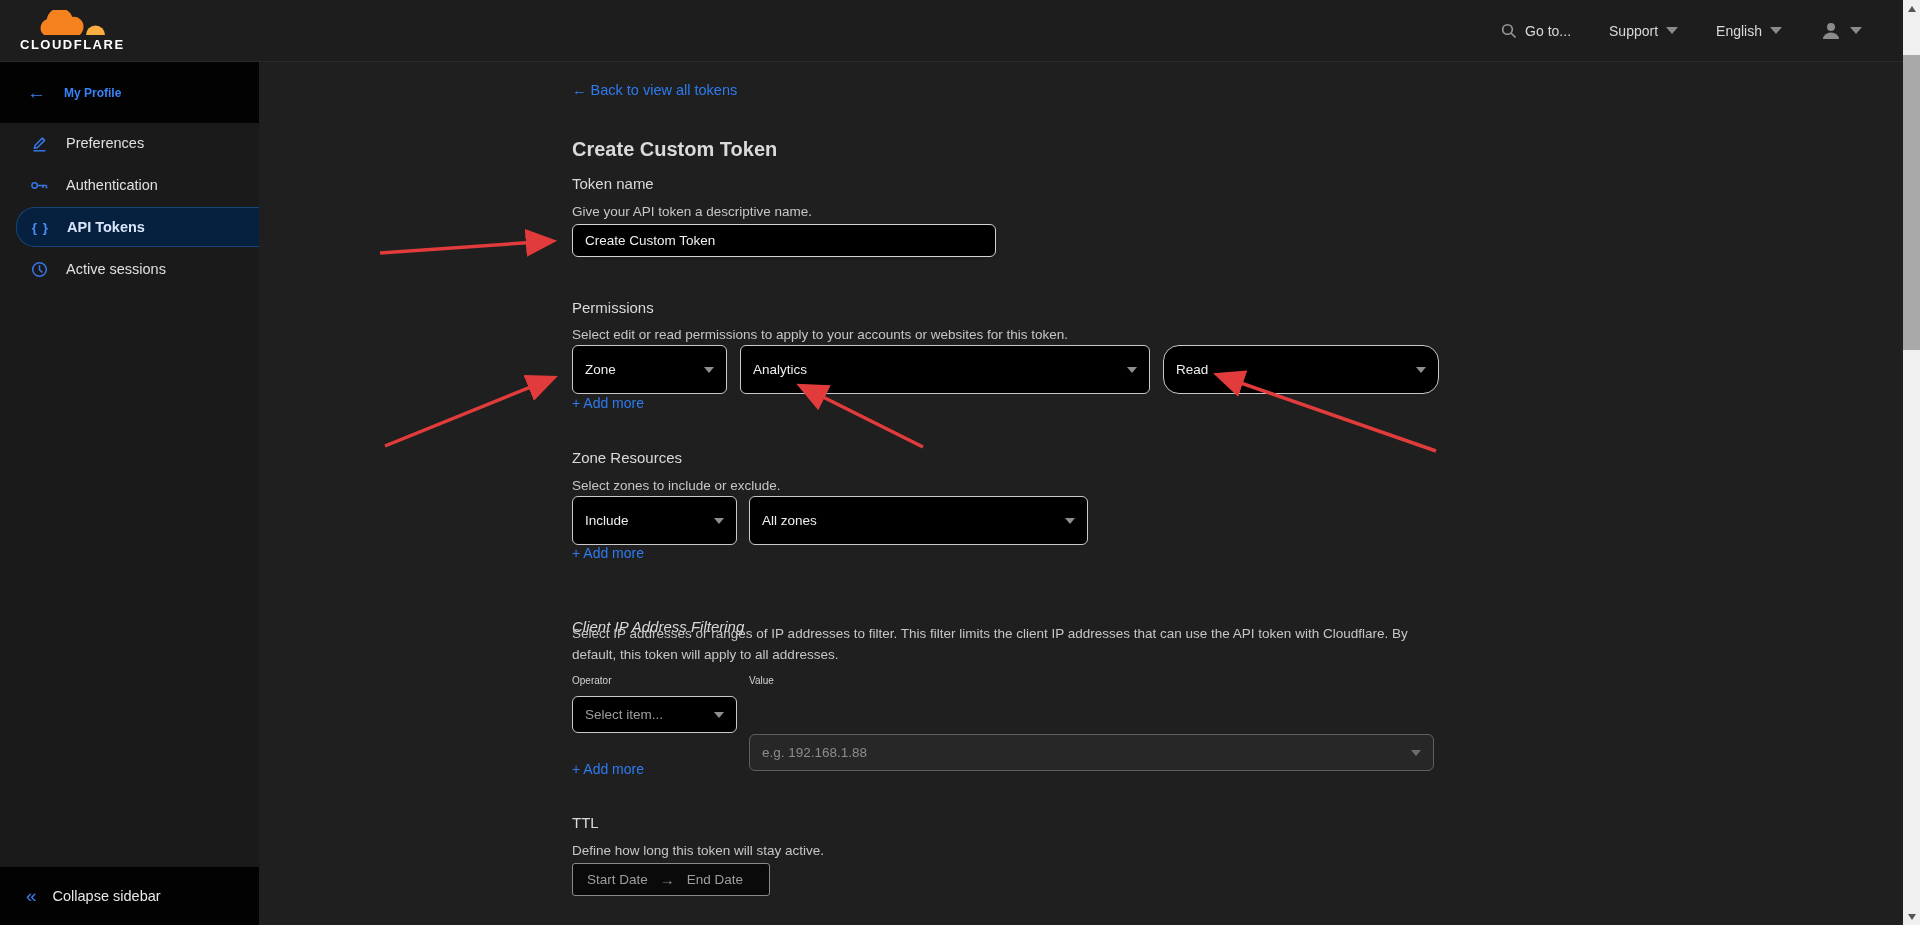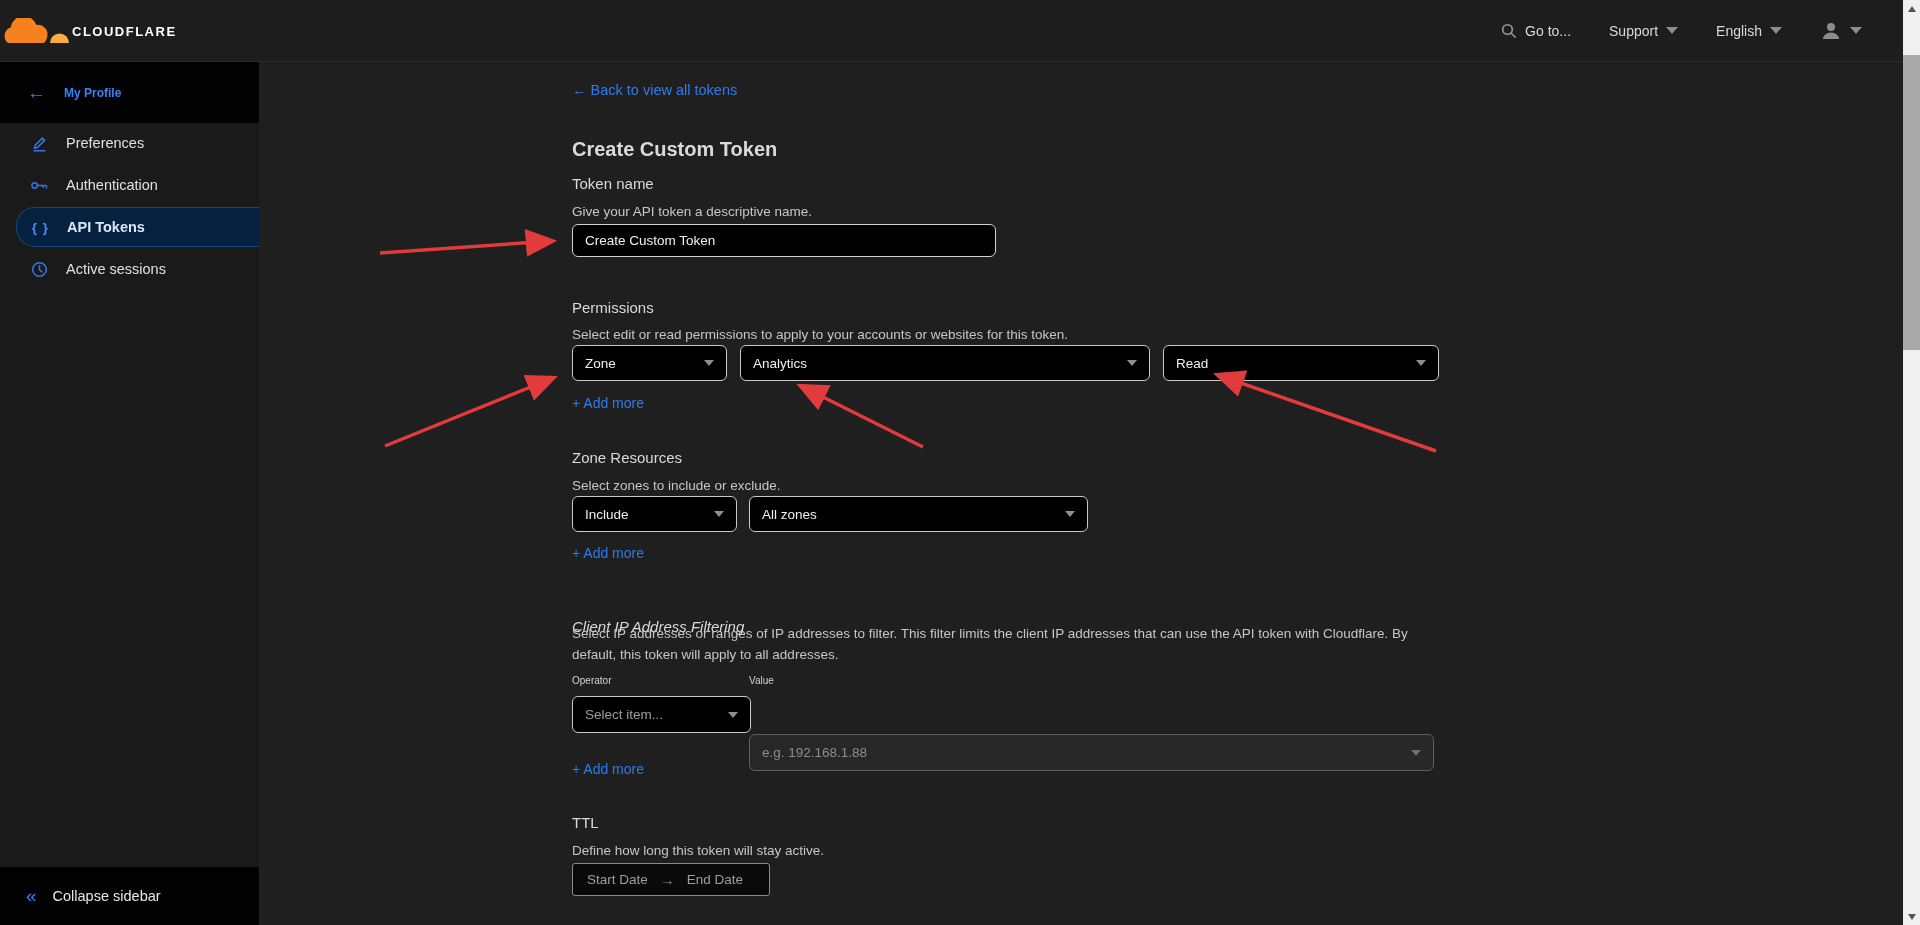--- a/index.html
+++ b/index.html
@@ -3,21 +3,21 @@
 <meta charset="utf-8">
 <style>
   * { margin:0; padding:0; box-sizing:border-box; }
   html,body { width:1920px; height:925px; overflow:hidden; background:#1f1f1f;
     font-family:"Liberation Sans", sans-serif; }
 
   
   .topbar { position:absolute; left:0; top:0; width:1920px; height:62px;
     background:#1d1d1d; border-bottom:1px solid #2b2b2b; display:flex;
     align-items:center; justify-content:space-between; z-index:10; }
-  .logo { display:flex; flex-direction:row; align-items:center; margin-left:0; cursor:pointer; }
+  .logo { display:flex; flex-direction:column; align-items:center; margin-left:20px; cursor:pointer; }
   .logo-text { color:#fff; font-weight:bold; font-size:13px; letter-spacing:1.5px; margin-top:1px; }
   .topbar-right { display:flex; align-items:center; gap:38px; margin-right:58px; }
   .tb-item { display:flex; align-items:center; gap:8px; color:#d9d9d9; font-size:14px; cursor:pointer; }
   .caret { width:0; height:0; border-left:6px solid transparent; border-right:6px solid transparent;
     border-top:7px solid #8b8b8b; display:inline-block; }
 
   
   .sidebar { position:absolute; left:0; top:62px; width:259px; height:863px; background:#1a1a1a; }
   .sb-header { height:61px; background:#020202; display:flex; align-items:center; gap:18px;
     padding-left:27px; }
@@ -41,21 +41,21 @@
   .link { color:#2e7bf0; font-size:14.5px; cursor:pointer; }
   .h1 { color:#dadada; font-size:20px; font-weight:bold; }
   .sec-label { color:#dadada; font-size:15px; }
   .desc { color:#c6c6c6; font-size:13.5px; line-height:21px; }
   .small-label { color:#d3d3d3; font-size:10px; }
 
   .text-input { background:#000; border:1px solid #d4d4d4; border-radius:6px; height:33px;
     color:#f0f0f0; font-size:13.5px; padding:0 12px; width:424px; outline:none;
     font-family:"Liberation Sans", sans-serif; }
 
-  .select { background:#000; border:1px solid #c9c9c9; border-radius:6px; height:36px;
+  .select { background:#000; border:1px solid #c9c9c9; border-radius:6px; height:49px;
     display:flex; align-items:center; justify-content:space-between; padding:0 12px;
     color:#efefef; font-size:13.5px; cursor:pointer; }
   .select .sel-caret { width:0; height:0; border-left:5.5px solid transparent;
     border-right:5.5px solid transparent; border-top:6.5px solid #8f8f8f; }
   .select.placeholder { color:#9e9e9e; }
   .select.disabled { background:#272727; border-color:#5f5f5f; color:#8d8d8d; cursor:default; }
   .select.disabled .sel-caret { border-top-color:#6e6e6e; }
 
   .datebox { background:#0a0a0a; border:1px solid #8a8a8a; border-radius:3px; height:33px;
     width:198px; display:flex; align-items:center; gap:12px; padding:0 14px;
@@ -168,21 +168,21 @@
   <div class="abs sec-label" style="left:313px; top:237px;">Permissions</div>
   <div class="abs desc" style="left:313px; top:262px;">Select edit or read permissions to apply to your accounts or websites for this token.</div>
   <div class="abs select" style="left:313px; top:283px; width:155px;">
     <span>Zone</span>
     <span class="sel-caret"></span>
   </div>
   <div class="abs select" style="left:481px; top:283px; width:410px;">
     <span>Analytics</span>
     <span class="sel-caret"></span>
   </div>
-  <div class="abs select" style="left:904px; top:283px; width:276px;">
+  <div class="abs select" style="left:904px; top:283px; width:276px;border-radius:16px;">
     <span>Read</span>
     <span class="sel-caret"></span>
   </div>
   <div class="abs link" style="left:313px; top:333px; font-size:14px;">+ Add more</div>
 
   <div class="abs sec-label" style="left:313px; top:387px;">Zone Resources</div>
   <div class="abs desc" style="left:313px; top:413px;">Select zones to include or exclude.</div>
   <div class="abs select" style="left:313px; top:434px; width:165px;">
     <span>Include</span>
     <span class="sel-caret"></span>
@@ -190,21 +190,21 @@
   <div class="abs select" style="left:490px; top:434px; width:339px;">
     <span>All zones</span>
     <span class="sel-caret"></span>
   </div>
   <div class="abs link" style="left:313px; top:483px; font-size:14px;">+ Add more</div>
 
   <div class="abs sec-label" style="left:313px; top:556px;font-style:italic;">Client IP Address Filtering</div>
   <div class="abs desc" style="left:313px; top:561px; width:872px;">Select IP addresses or ranges of IP addresses to filter. This filter limits the client IP addresses that can use the API token with Cloudflare. By default, this token will apply to all addresses.</div>
   <div class="abs small-label" style="left:313px; top:613px;">Operator</div>
   <div class="abs small-label" style="left:490px; top:613px;">Value</div>
-  <div class="abs select placeholder" style="left:313px; top:634px; width:179px; height:37px;">
+  <div class="abs select placeholder" style="left:313px; top:634px; width:165px; height:37px;">
     <span>Select item...</span>
     <span class="sel-caret"></span>
   </div>
   <div class="abs select disabled" style="left:490px; top:672px; width:685px; height:37px;">
     <span>e.g. 192.168.1.88</span>
     <span class="sel-caret"></span>
   </div>
   <div class="abs link" style="left:313px; top:699px; font-size:14px;">+ Add more</div>
 
   <div class="abs sec-label" style="left:313px; top:752px;">TTL</div>

